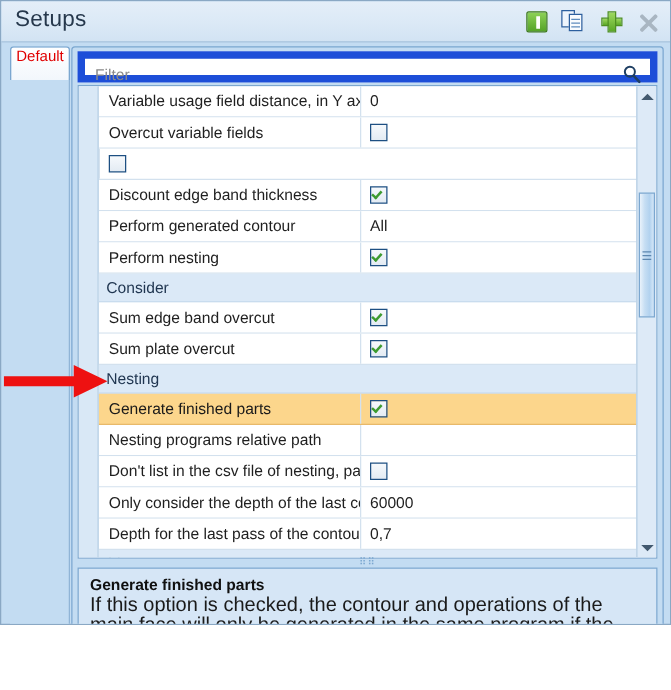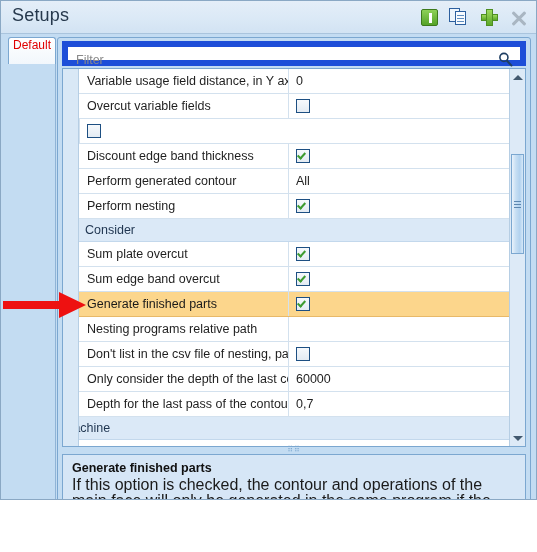--- a/index.html
+++ b/index.html
@@ -470,30 +470,34 @@
           <div class="r-name">Perform nesting</div>
           <div class="r-val">
             <span class="cb checked"></span>
           </div>
         </div>
         <div class="grow">
           <div class="chev">▲</div>
           <div class="g-label">Consider</div>
         </div>
         <div class="row">
+          <div class="r-name">Sum edge band overcut</div>
+          <div class="r-val">
+            <span class="cb checked"></span>
+          </div>
+        </div>
+        <div class="row">
           <div class="r-name">Sum plate overcut</div>
           <div class="r-val">
             <span class="cb checked"></span>
           </div>
         </div>
-        <div class="row">
-          <div class="r-name">Sum edge band overcut</div>
-          <div class="r-val">
-            <span class="cb checked"></span>
-          </div>
+        <div class="grow">
+          <div class="chev">▲</div>
+          <div class="g-label">Nesting</div>
         </div>
         <div class="row selected">
           <div class="r-name">Generate finished parts</div>
           <div class="r-val">
             <span class="cb checked"></span>
           </div>
         </div>
         <div class="row">
           <div class="r-name">Nesting programs relative path</div>
           <div class="r-val">

